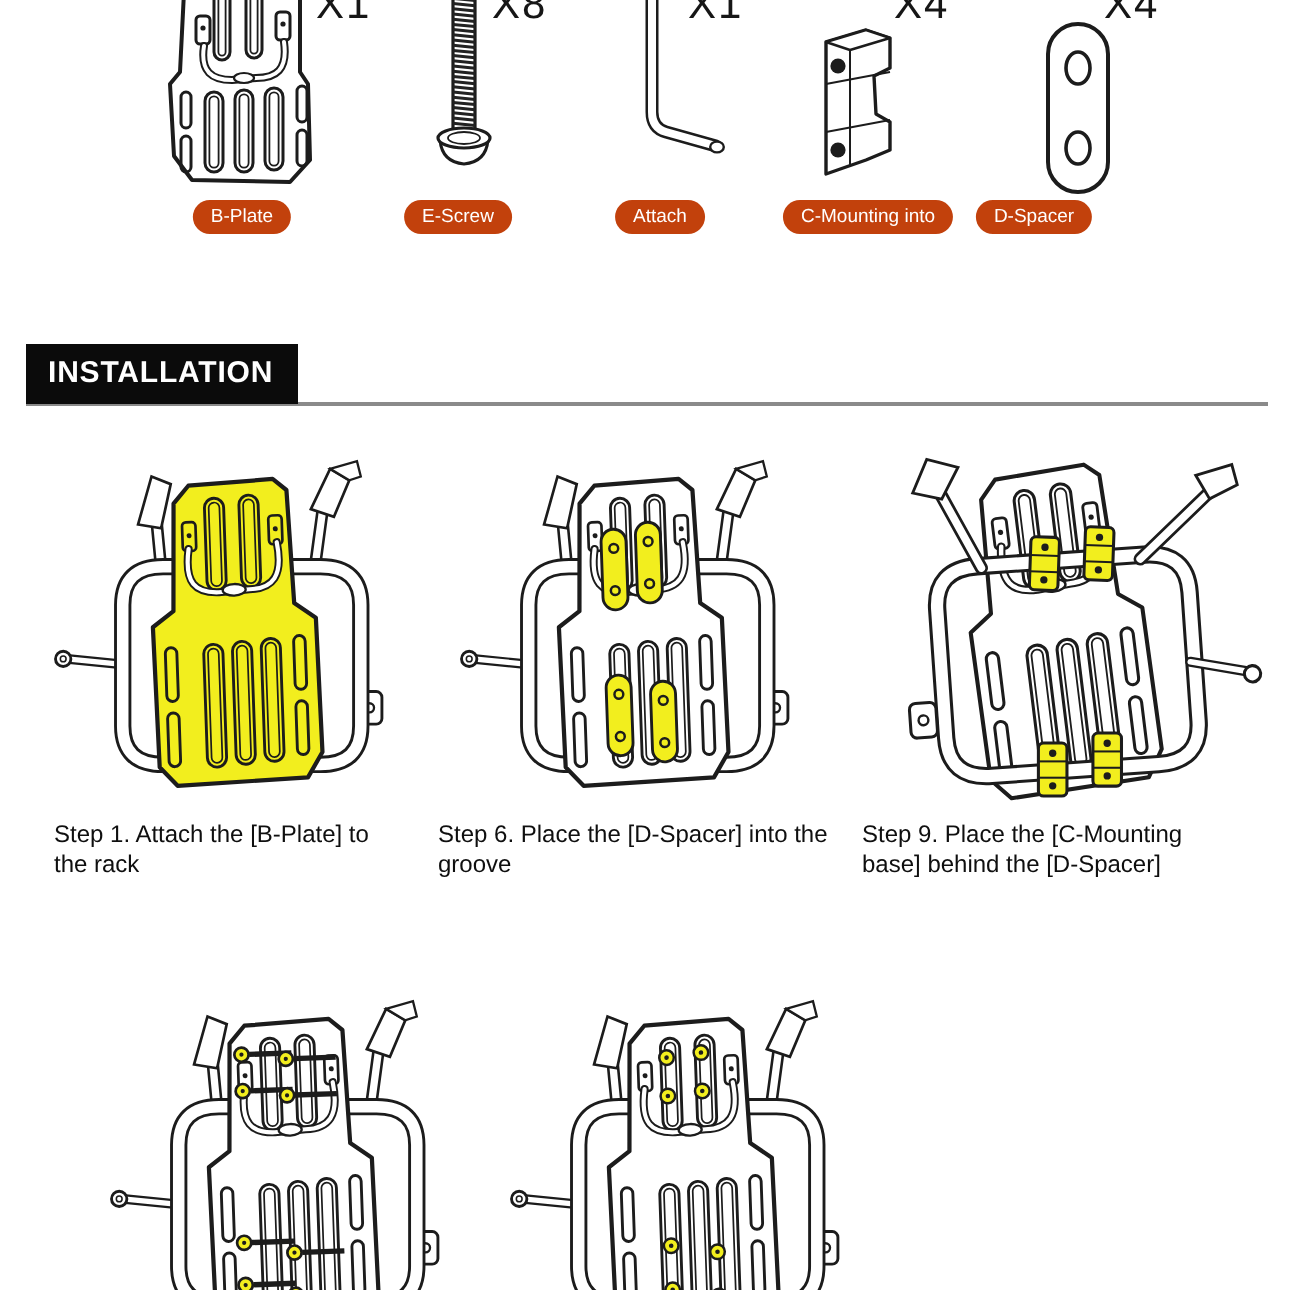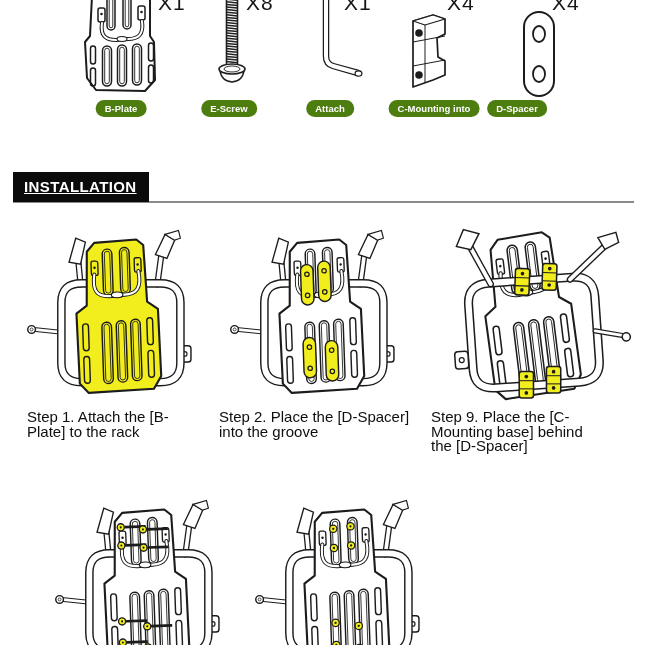--- a/index.html
+++ b/index.html
@@ -3,32 +3,32 @@
 <meta charset="utf-8">
 <style>
   html,body{margin:0;padding:0}
   body{
     width:645px;height:645px;position:relative;overflow:hidden;background:#ffffff;
     font-family:"Liberation Sans",sans-serif;color:#111;
   }
   .qty{position:absolute;font-size:21px;font-weight:400;color:#161616;letter-spacing:1px;white-space:nowrap}
   .pill{
     position:absolute;top:100px;transform:translateX(-50%);
-    background:#4d7c0f;color:#fff;font-size:9.5px;font-weight:700;
+    background:#c2410c;color:#fff;font-size:9.5px;font-weight:400;
     padding:3px 9px;border-radius:10px;white-space:nowrap;line-height:11px;
   }
   .part-icon{position:absolute;display:block}
   .part-icon svg,.diagram svg{display:block;width:100%;height:100%;overflow:hidden}
   .hdr{
     position:absolute;left:13px;top:172px;width:136px;height:30px;background:#0b0b0b;
     color:#fff;font-weight:700;font-size:15px;line-height:30px;padding-left:11px;
-    box-sizing:border-box;letter-spacing:.4px;text-decoration:underline;
+    box-sizing:border-box;letter-spacing:.4px;
   }
   .hline{position:absolute;left:13px;top:201px;width:621px;height:2px;background:#8a8a8a}
-  .cap{position:absolute;top:410px;font-size:15px;line-height:14.5px;color:#0f0f0f}
+  .cap{position:absolute;top:410px;font-size:12px;line-height:14.5px;color:#0f0f0f}
   .diagram{position:absolute}
 </style>
 </head>
 <body>
 
 <span class="part-icon" style="left:84px;top:0;width:78px;height:96px">
     <svg viewBox="0 0 78 96" xmlns="http://www.w3.org/2000/svg" preserveAspectRatio="xMidYMid meet">
       <path d="M 8,-4 L 6,36 L 1,42 L 3,78 L 12,90 L 61,91 L 71,80 L 70,42 L 66,36 L 66,-4 Z" fill="#fff" stroke="#1c1c1c" stroke-width="2" stroke-linejoin="round"></path>
       <rect x="23" y="-6" width="8" height="36" rx="4" fill="none" stroke="#1c1c1c" stroke-width="1.5"></rect>
       <rect x="25.2" y="-3.8" width="3.5999999999999996" height="31.6" rx="1.7999999999999998" fill="none" stroke="#1c1c1c" stroke-width="0.9"></rect>
@@ -295,21 +295,21 @@
           <line x1="-7" y1="-4" x2="7" y2="-4" stroke="#1c1c1c" stroke-width="1"></line>
           <line x1="-7" y1="4" x2="7" y2="4" stroke="#1c1c1c" stroke-width="1"></line>
           <circle cy="-8" r="1.8" fill="#1c1c1c"></circle>
           <circle cy="8" r="1.8" fill="#1c1c1c"></circle>
         </g>
       </g>
     </svg>
   </div>
 
 <div class="cap" style="left:27px;width:175px">Step 1. Attach the [B-Plate] to the rack</div>
-<div class="cap" style="left:219px;width:200px">Step 2. Place the [D-Spacer] into the groove</div>
+<div class="cap" style="left:219px;width:200px">Step 6. Place the [D-Spacer] into the groove</div>
 <div class="cap" style="left:431px;width:170px">Step 9. Place the [C-Mounting base] behind the [D-Spacer]</div>
 
 <div class="diagram" style="left:50px;top:496px;width:192px;height:180px">
     <svg viewBox="0 0 200 180" xmlns="http://www.w3.org/2000/svg" preserveAspectRatio="xMidYMid meet">
       <path d="M 61,57 L 58,26" fill="none" stroke="#1c1c1c" stroke-width="6.5" stroke-linecap="round" stroke-linejoin="round"></path>
       <path d="M 61,57 L 58,26" fill="none" stroke="#fff" stroke-width="3.8" stroke-linecap="round" stroke-linejoin="round"></path>
       <path d="M 49,34 L 56,9 L 66,13 L 61,36 Z" fill="#fff" stroke="#1c1c1c" stroke-width="1.4"></path>
       <path d="M 141,57 L 146,20" fill="none" stroke="#1c1c1c" stroke-width="6.5" stroke-linecap="round" stroke-linejoin="round"></path>
       <path d="M 141,57 L 146,20" fill="none" stroke="#fff" stroke-width="3.8" stroke-linecap="round" stroke-linejoin="round"></path>
       <path d="M 139,26 L 149,5 L 159,11 L 151,30 Z" fill="#fff" stroke="#1c1c1c" stroke-width="1.4"></path>

